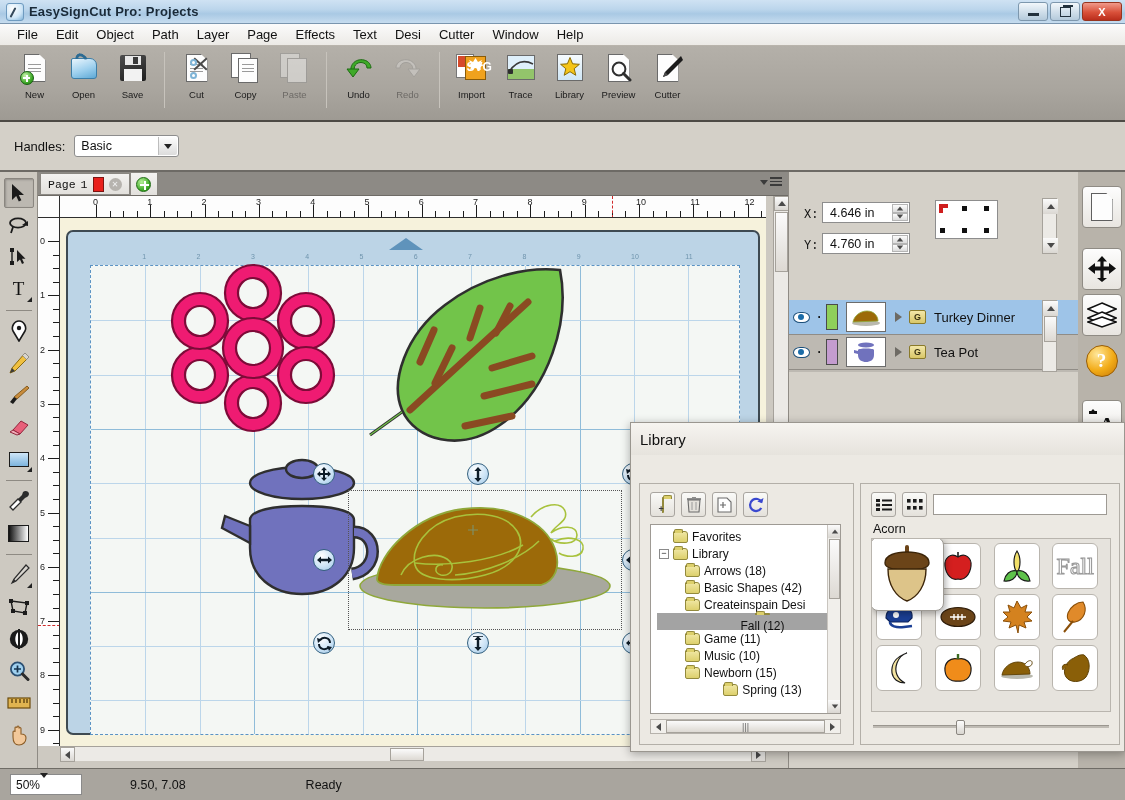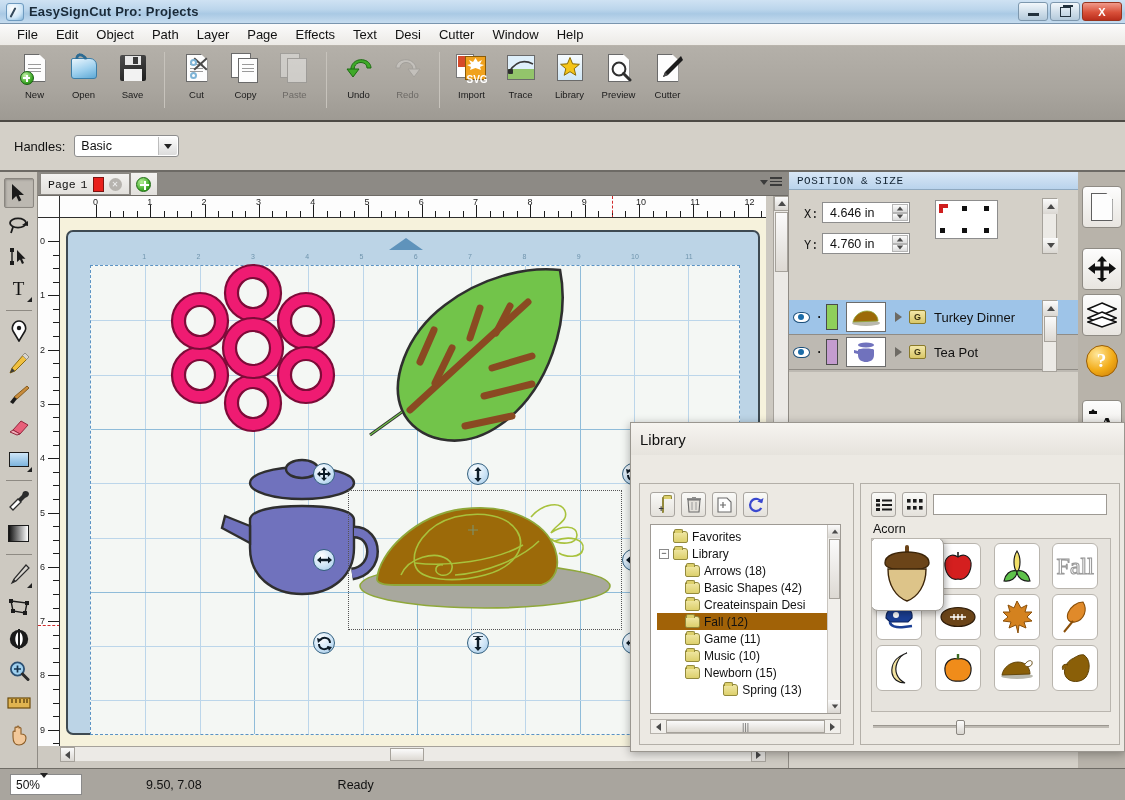--- a/index.html
+++ b/index.html
@@ -252,34 +252,34 @@
   .libtoolbtn{
     width:25px;height:25px;border:1px solid #a9a5a0;border-radius:3px;
     background:linear-gradient(180deg,#fafaf8,#e4e1db);display:flex;align-items:center;justify-content:center;
   }
   .foldericon{
     width:15px;height:12px;background:linear-gradient(180deg,#f0e7a4,#ddd06c);
     border:1px solid #938a3c;border-radius:1px 3px 2px 2px;position:relative;
   }
   .foldericon:before{content:"";position:absolute;left:0;top:-3px;width:7px;height:3px;background:#ddd06c;border:1px solid #938a3c;border-bottom:none;border-radius:2px 2px 0 0;}
   .treerow{height:17px;display:flex;align-items:center;gap:4px;font-size:12px;white-space:nowrap;}
-  .treerow.sel{background:#a16207;}
+  .treerow.sel{background:#a3a3a3;flex-direction:column;}
   .tile{
     width:46px;height:46px;background:#fff;border:1px solid #b9b5ae;border-radius:6px;
     display:flex;align-items:center;justify-content:center;overflow:hidden;
   }
   .tile.big{
     position:absolute;width:74px;height:74px;border:1px solid #9e9a94;border-radius:8px;
     box-shadow:2px 3px 6px rgba(0,0,0,.3);background:#fff;z-index:5;
   }
 
   
   #statusbar{
     position:absolute;left:0;bottom:0;width:1125px;height:32px;
-    background:#a9a59e;border-top:1px solid #6f6c66;display:flex;align-items:center;padding-left:10px;gap:16px;
+    background:#a9a59e;border-top:1px solid #6f6c66;display:flex;align-items:center;padding-left:10px;gap:0;
   }
   #statusbar .zoomcombo{
     width:72px;height:21px;background:#fff;border:1px solid #8a8a8a;display:flex;align-items:center;
     padding-left:5px;font-size:12px;position:relative;
   }
   .status-text{font-size:12.5px;color:#111;}
 
   
   #blurstrip{
     position:absolute;left:788px;top:423px;width:337px;height:22px;
@@ -420,21 +420,21 @@
   <div class="tb-sep"></div>
 
   <div class="tb-item">
     <div class="glyph">
       <div style="position:absolute;left:0;top:2px;width:18px;height:24px;background:#fff;border:1px solid #777;"></div>
       <div style="position:absolute;left:2px;top:4px;width:9px;height:11px;background:#d64a2a;"></div>
       <div style="position:absolute;left:9px;top:4px;width:21px;height:24px;background:#f0a21e;border:1px solid #8a5b08;"></div>
       <svg style="position:absolute;left:11px;top:6px;" width="17" height="12" viewBox="0 0 17 12">
           <path d="M8.5 0 L11 4 L15 2 L13 6 L17 7 L13 9 L14 12 L8.5 10 L3 12 L4 9 L0 7 L4 6 L2 2 L6 4 Z" fill="#fff"></path>
         </svg>
-      <div style="position:absolute;left:11px;top:22px;font-size:10px;font-weight:bold;color:#fff;font-family:'Liberation Sans',sans-serif;">SVG</div>
+      <div style="position:absolute;left:11px;top:8px;font-size:12px;font-weight:bold;color:#fff;font-family:'Liberation Sans',sans-serif;">SVG</div>
     </div>
     <div class="cap">Import</div>
   </div>
 
   <div class="tb-item">
     <div class="glyph">
       <div style="position:absolute;left:2px;top:3px;width:28px;height:25px;background:linear-gradient(180deg,#dff0fb 55%,#93c46b 55%);border:1px solid #6a6a6a;"></div>
       <svg style="position:absolute;left:3px;top:4px;" width="26" height="23" viewBox="0 0 26 23">
           <path d="M1 16 C8 5 17 4 25 8" stroke="#3a3a3a" stroke-width="1.6" fill="none"></path>
         </svg>
@@ -925,21 +925,20 @@
       </div>
     <div class="sthumb" style="position:absolute;left:330px;top:1px;width:34px;height:13px;"></div>
     <div class="sbtn" style="position:absolute;right:0;">
         <i class="arr-rt"></i>
       </div>
   </div>
 </div>
 
 <div id="rightpanel">
 
-  <div class="panel-title">POSITION &amp; SIZE</div>
 
   <div style="position:absolute;left:0;top:18px;width:290px;height:72px;background:#d4d0c8;">
     <span class="field-lbl" style="position:absolute;left:15px;top:18px;">X:</span>
     <div class="numfield" style="position:absolute;left:33px;top:12px;width:88px;">
       <span>4.646 in</span>
       <span class="spin">
           <div>
             <i class="arr-up" style="transform:scale(.8)"></i>
           </div>
           <div>

